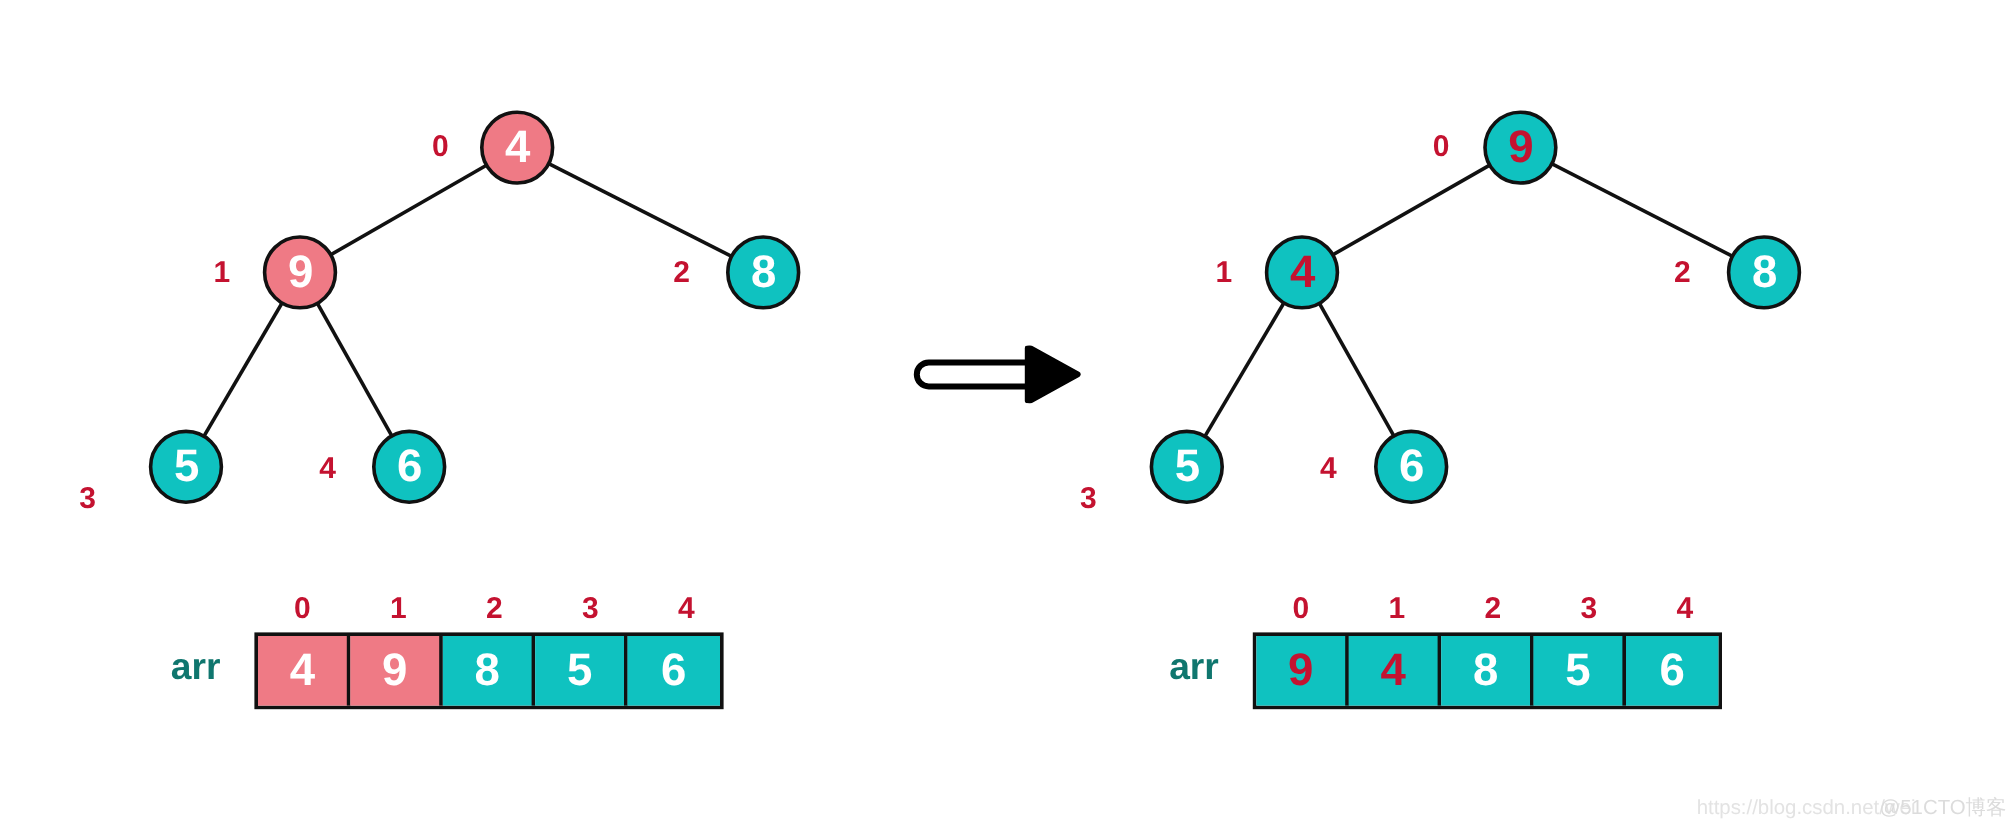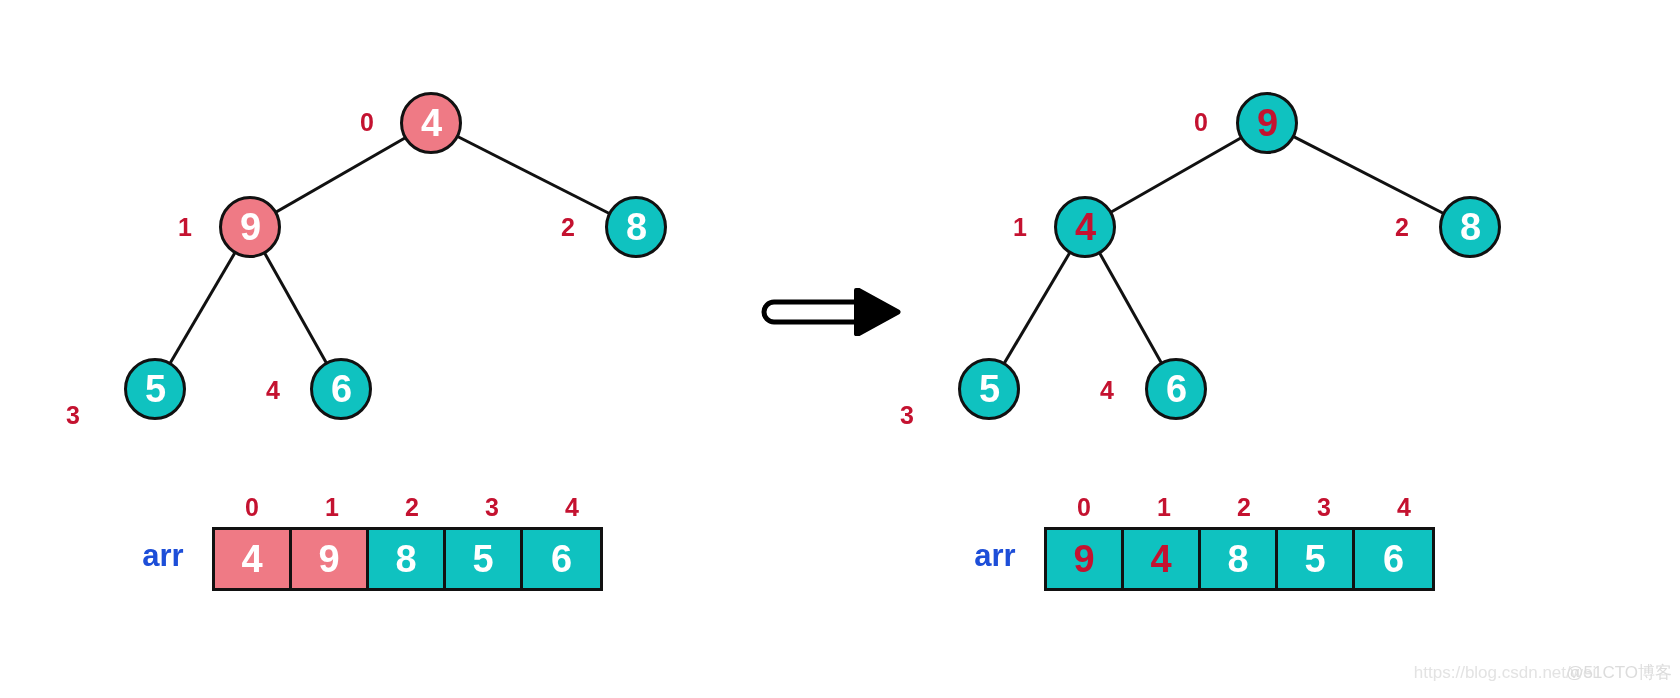--- a/index.html
+++ b/index.html
@@ -51,21 +51,21 @@
   
   .arrblock{position:absolute;top:495px;}
   .arrblock-left{left:120px;}
   .arrblock-right{left:952px;}
 
   .arr-label{
     position:absolute;
     left:0;top:45px;
     width:86px;
     text-align:center;
-    color:#1d4ed8;
+    color:#0f766e;
     font-size:31px;
     font-weight:bold;
     line-height:1;
     user-select:none;
   }
   .arr-cells{
     position:absolute;
     left:92px;top:32px;
     display:flex;
     border:3px solid #111111;

